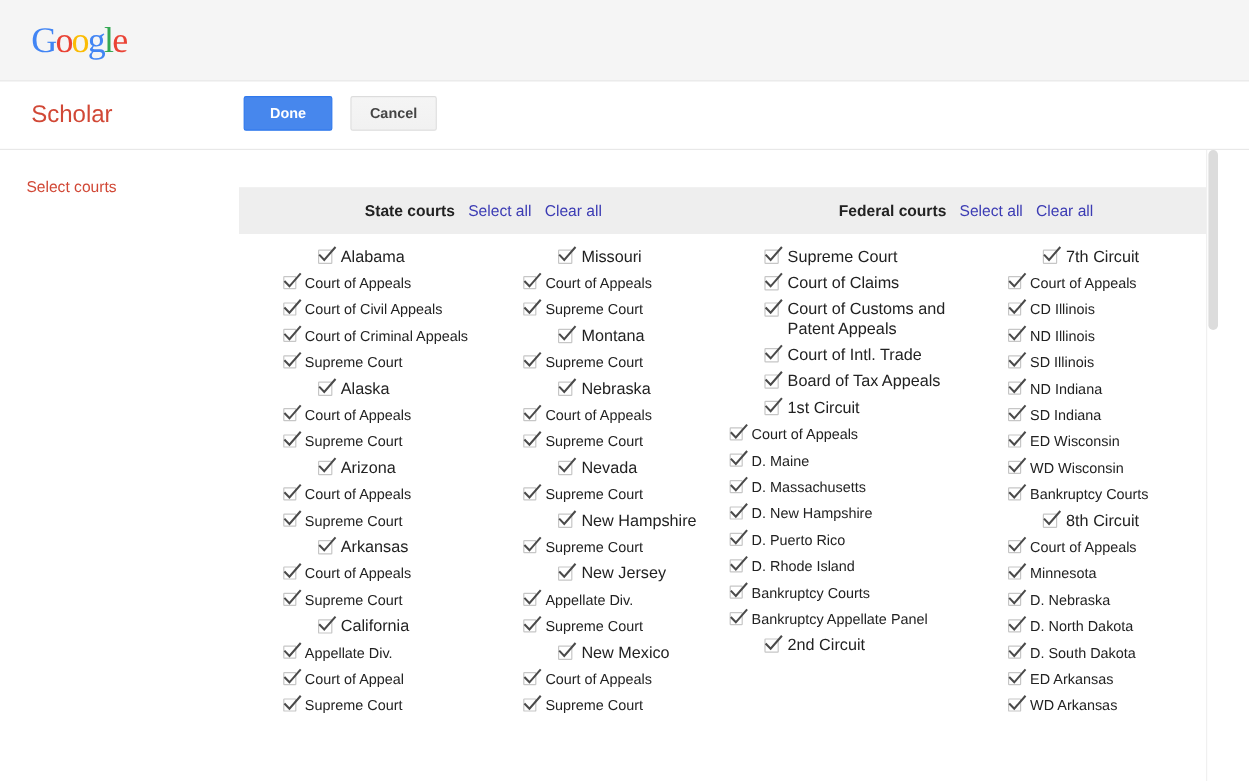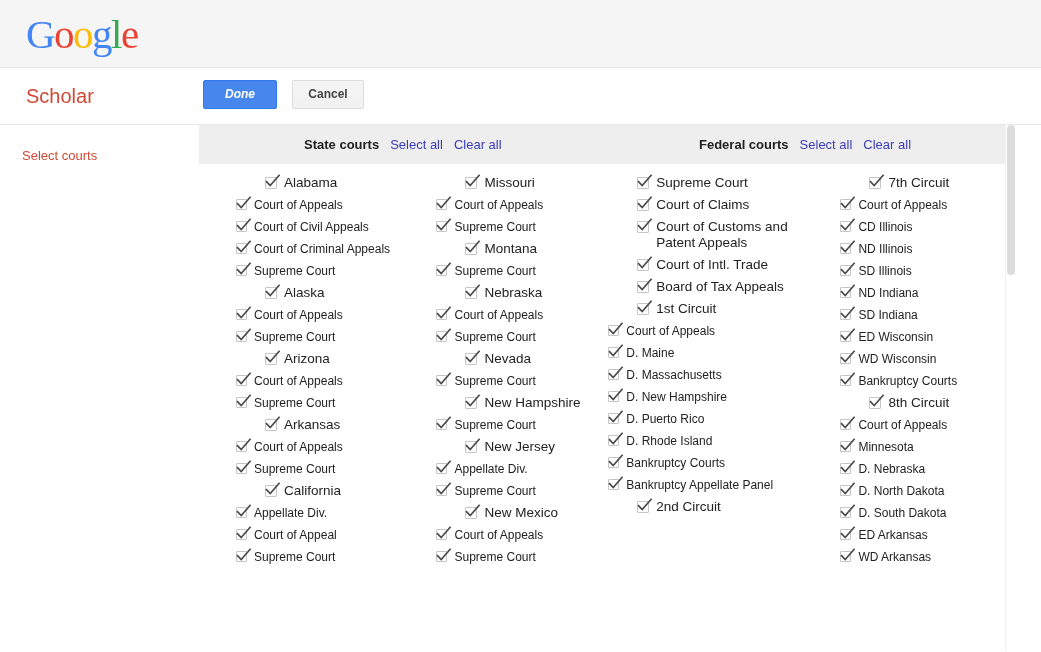--- a/index.html
+++ b/index.html
@@ -16,21 +16,21 @@
   .logobar {
     height: 68px;
     background: #f5f5f5;
     border-bottom: 1px solid #e5e5e5;
     position: relative;
   }
   .glogo {
     position: absolute;
     left: 26px; top: 13px;
     font-family: "Liberation Serif", serif;
-    font-size: 41px;
+    font-size: 30px;
     letter-spacing: -1.5px;
     line-height: 42px;
     white-space: nowrap;
     user-select: none;
   }
   .glogo span { display: inline-block; }
   .g1 { color: #4285f4; }
   .o1 { color: #ea4335; }
   .o2 { color: #fbbc05; }
   .g2 { color: #4285f4; }
@@ -65,21 +65,20 @@
     cursor: pointer;
     padding: 0 14px;
     font-family: "Liberation Sans", sans-serif;
   }
   .btn-done {
     left: 203px;
     background: #4787ed;
     border: 1px solid #3079ed;
     color: #fff;
     width: 74px;
-    font-style: italic;
   }
   .btn-cancel {
     left: 292px;
     background: linear-gradient(#f5f5f5, #f1f1f1);
     border: 1px solid #dcdcdc;
     color: #444;
     width: 72px;
   }
 
   
@@ -98,20 +97,21 @@
     width: 816px;
     height: 526px;
     overflow: hidden;
   }
 
   .headerbar {
     position: relative;
     height: 39px;
     background: #eeeeee;
     width: 806px;
+    margin-top: 31px;
   }
   .hb-group {
     position: absolute;
     top: 12px;
     font-size: 13px;
     line-height: 16px;
     white-space: nowrap;
   }
   .hb-state { left: 105px; }
   .hb-fed   { left: 500px; }

